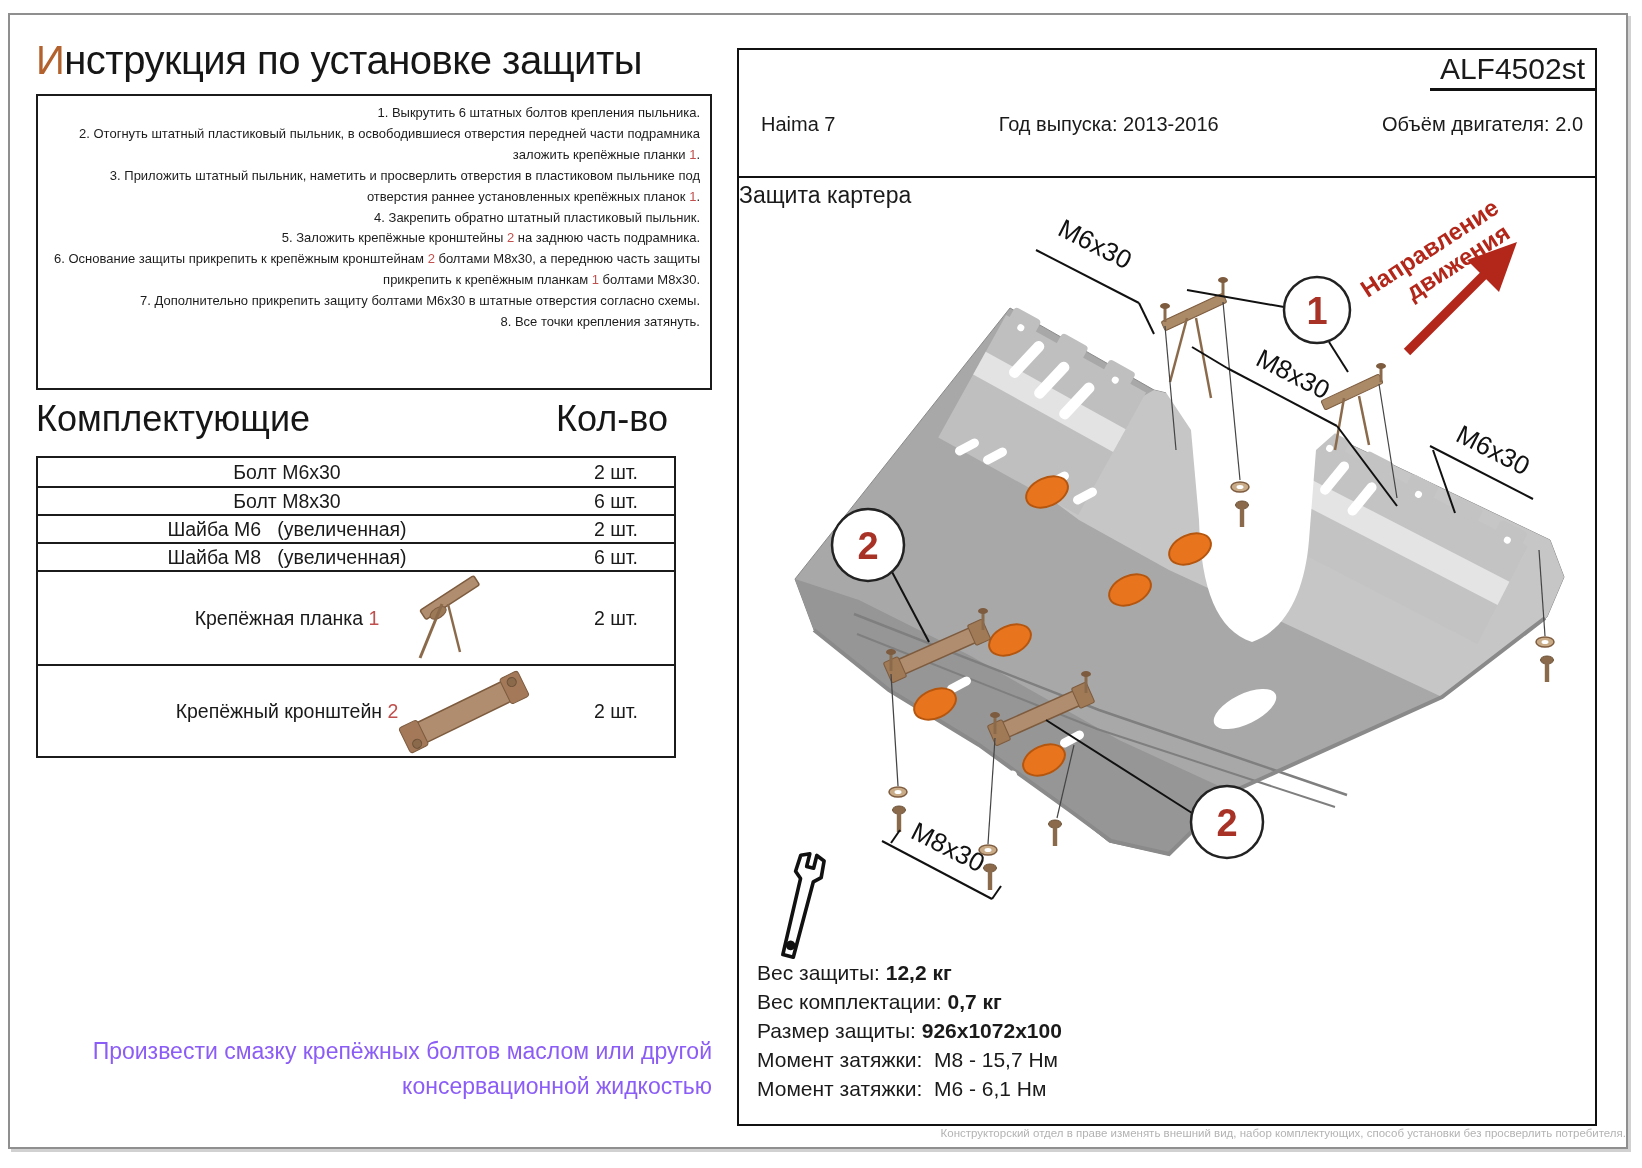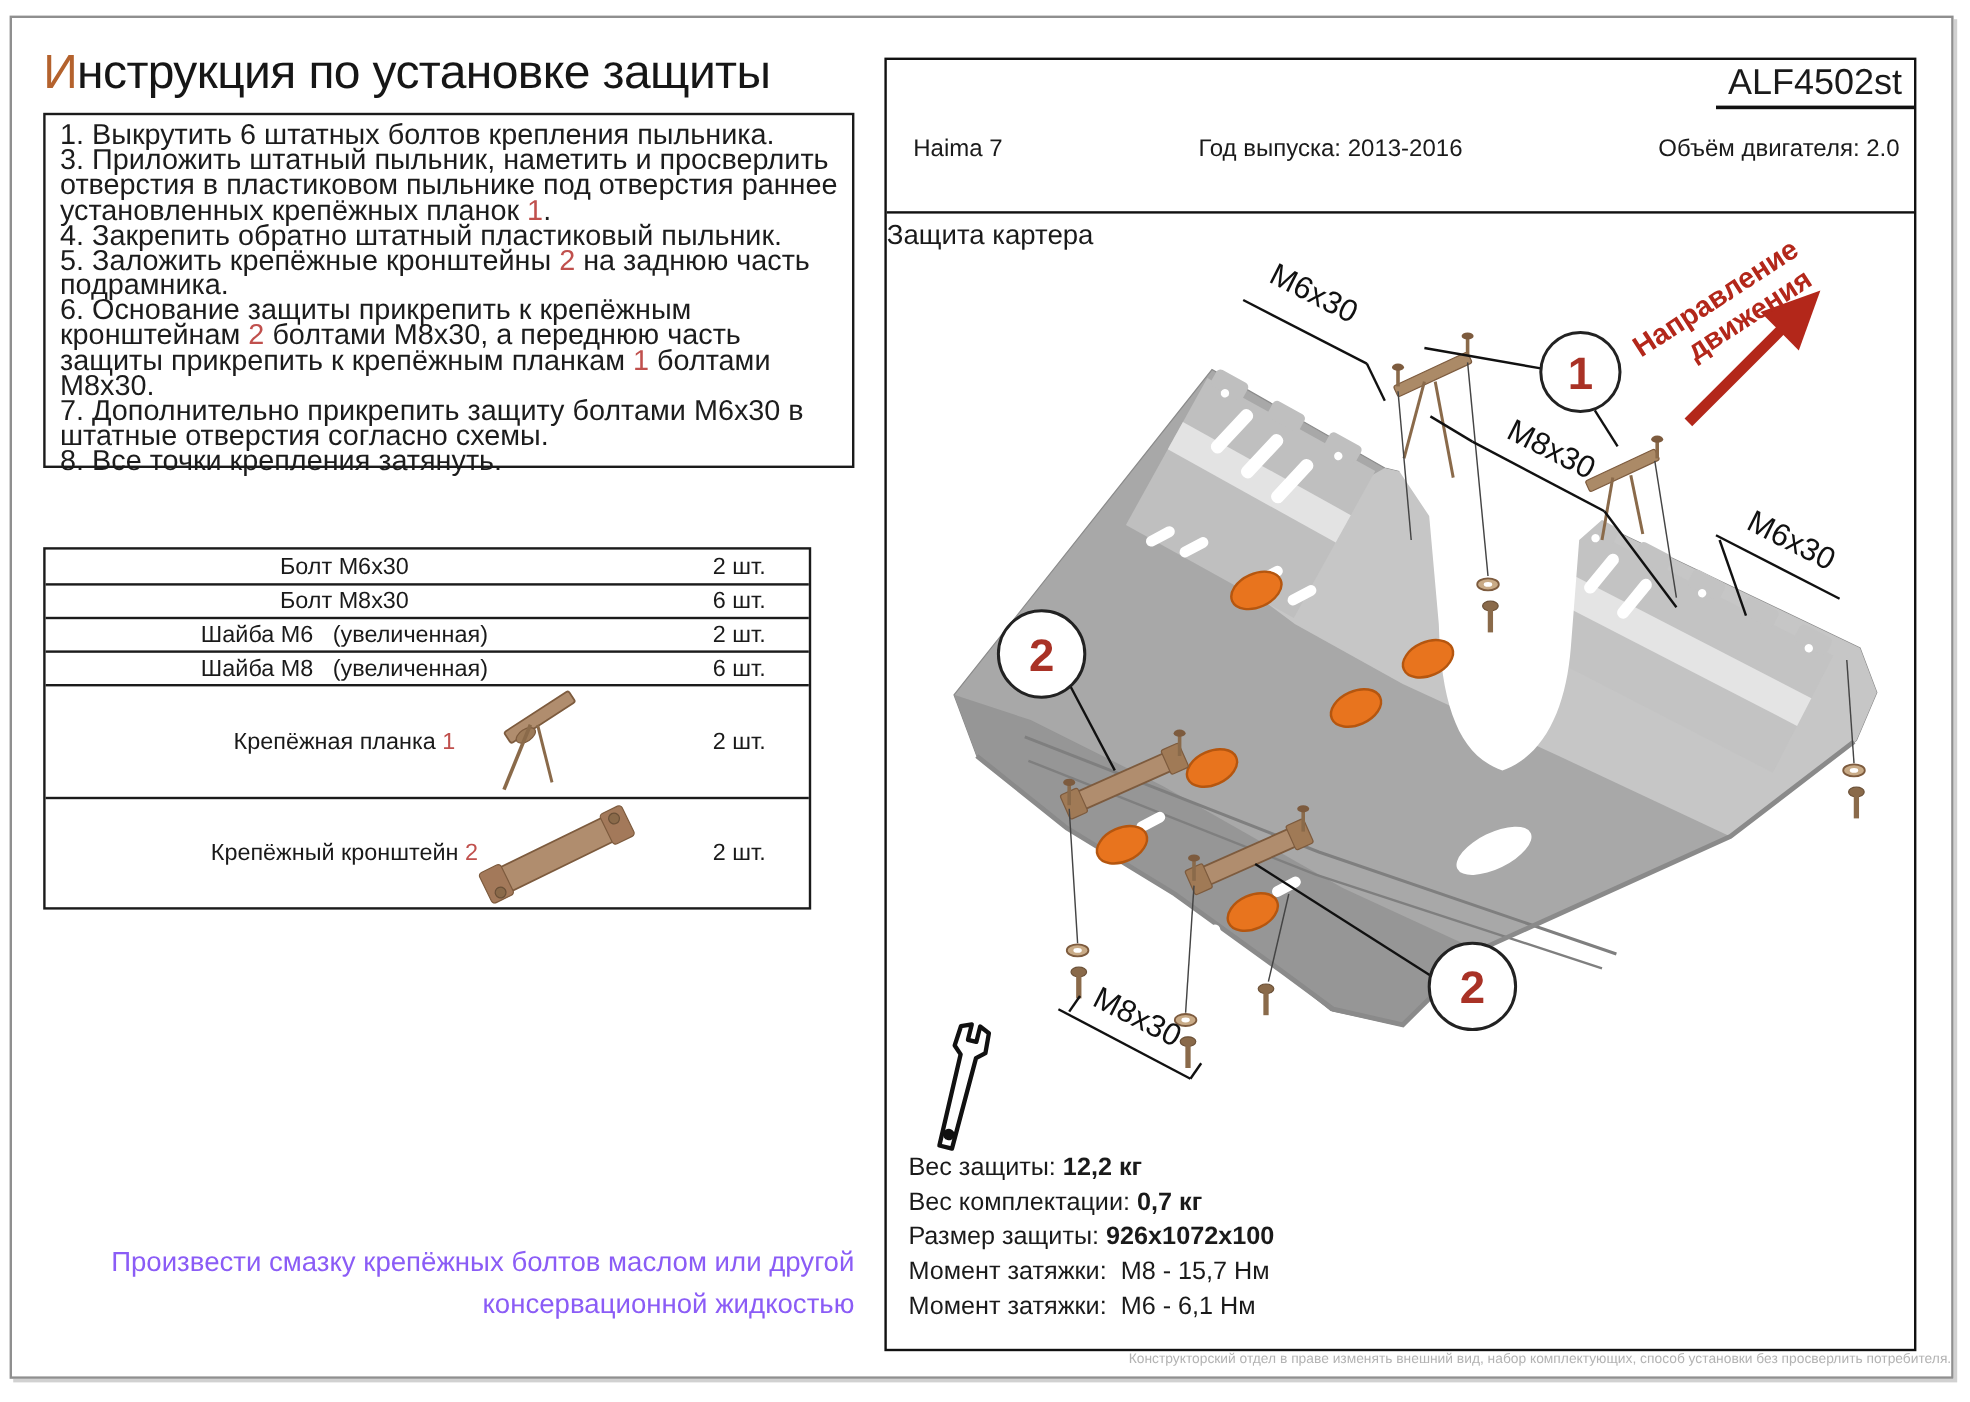--- a/index.html
+++ b/index.html
@@ -6,21 +6,21 @@
   html,body { background:#fff; }
   body { font-family:"Liberation Sans", sans-serif; color:#1a1a1a; }
   .page { position:relative; width:1642px; height:1168px; background:#fff; overflow:hidden; }
   .frame { position:absolute; left:8px; top:13px; width:1620px; height:1136px;
            border:2px solid #8f8f8f; box-shadow:3px 3px 0 rgba(0,0,0,.18); pointer-events:none; }
 
   
   .title { position:absolute; left:36px; top:38px; font-size:40px; letter-spacing:-0.5px; color:#161616; white-space:nowrap; }
   .title .accent { color:#b4622d; }
   .instr-box { position:absolute; left:36px; top:94px; width:676px; height:296px;
-               border:2px solid #1b1b1b; padding:7px 10px 0 12px; font-size:24px; line-height:20.9px; color:#1c1c1c; }
+               border:2px solid #1b1b1b; padding:7px 10px 0 12px; font-size:13px; line-height:20.9px; color:#1c1c1c;text-align:right; }
   .rednum { color:#c0504d; }
   .comp-header { position:absolute; left:36px; top:398px; width:632px; display:flex; justify-content:space-between; font-size:36px; color:#161616; }
   .parts-table { position:absolute; left:36px; top:456px; width:640px; border:2px solid #1b1b1b;text-align:center; }
   .prow { display:flex; align-items:center; height:28px; border-top:2px solid #1b1b1b; position:relative; }
   .prow:first-child { border-top:none; }
   .prow.tall1 { height:94px; }
   .prow.tall2 { height:92px; }
   .pname { flex:1; padding-left:12px; font-size:19.5px; }
   .pqty  { width:150px; padding-left:34px; font-size:19.5px; }
   .part-img { position:absolute; top:2px; pointer-events:none; }
@@ -47,29 +47,34 @@
 </head>
 <body>
 
 <div class="page">
 
   <div class="title"><span class="accent">И</span><span>нструкция по установке защиты</span></div>
 
   <div class="instr-box">
     <div id="instrList">
         <div><span>1. Выкрутить 6 штатных болтов крепления пыльника.</span></div>
+        <div><span>2. Отогнуть штатный пластиковый пыльник, в освободившиеся отверстия передней части подрамника заложить крепёжные планки </span><span class="rednum">1</span><span>.</span></div>
         <div><span>3. Приложить штатный пыльник, наметить и просверлить отверстия в пластиковом пыльнике под отверстия раннее установленных крепёжных планок </span><span class="rednum">1</span><span>.</span></div>
         <div><span>4. Закрепить обратно штатный пластиковый пыльник.</span></div>
         <div><span>5. Заложить крепёжные кронштейны </span><span class="rednum">2</span><span> на заднюю часть подрамника.</span></div>
         <div><span>6. Основание защиты прикрепить к крепёжным кронштейнам </span><span class="rednum">2</span><span> болтами М8х30, а переднюю часть защиты прикрепить к крепёжным планкам </span><span class="rednum">1</span><span> болтами М8х30.</span></div>
         <div><span>7. Дополнительно прикрепить защиту болтами М6х30 в штатные отверстия согласно схемы.</span></div>
         <div><span>8. Все точки крепления затянуть.</span></div>
       </div>
   </div>
 
+  <div class="comp-header">
+    <span>Комплектующие</span>
+    <span>Кол-во</span>
+  </div>
 
   <div class="parts-table">
     <div class="prow">
       <span class="pname">Болт М6х30</span>
       <span class="pqty">2 шт.</span>
     </div>
     <div class="prow">
       <span class="pname">Болт М8х30</span>
       <span class="pqty">6 шт.</span>
     </div>

